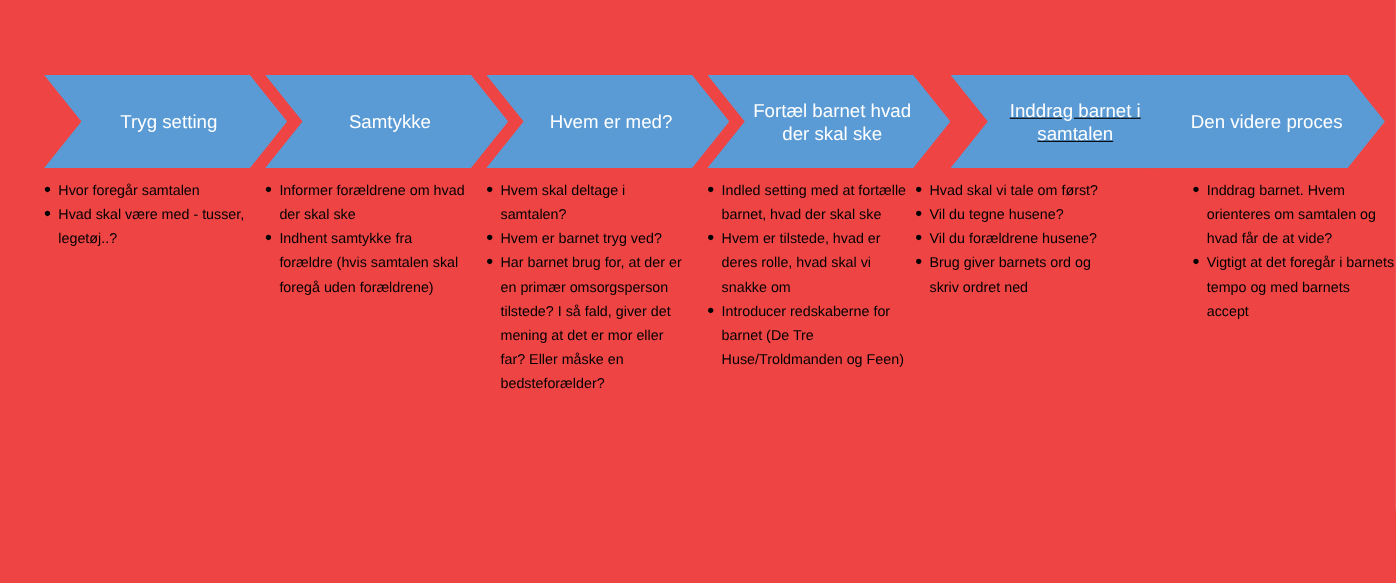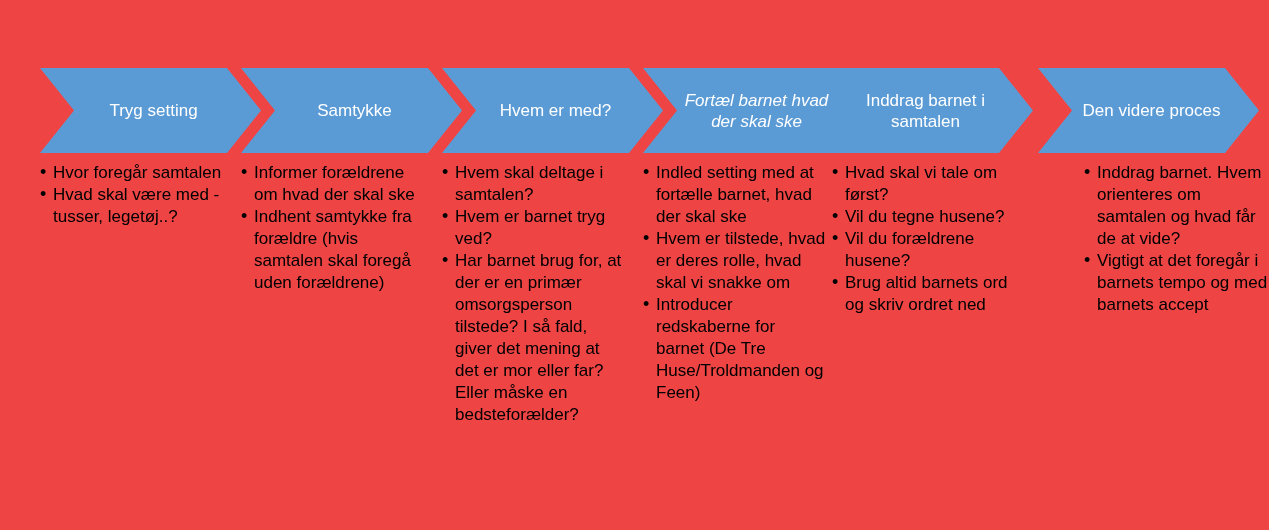--- a/index.html
+++ b/index.html
@@ -32,29 +32,29 @@
   .arrow-label {
     padding: 0 30px 0 36px;
     color: #ffffff;
     font-size: 17px;
     line-height: 21px;
     text-align: center;
   }
   .arrow-0 { left: 40px; }
   .arrow-1 { left: 241px; }
   .arrow-2 { left: 442px; }
-  .arrow-3 { left: 643px; font-style: italic; }
-  .arrow-4 { left: 812px; }
+  .arrow-3 { left: 643px; }
+  .arrow-4 { left: 864px; text-decoration: underline; }
   .arrow-5 { left: 1038px; }
   
   .col {
     position: absolute;
     top: 162px;
     width: 184px;
-    font-size: 17px;
+    font-size: 13px;
     line-height: 22px;
   }
   .col-0 { left: 40px; }
   .col-1 { left: 241px; }
   .col-2 { left: 442px; }
   .col-3 { left: 643px; }
   .col-4 { left: 832px; }
   .col-5 { left: 1084px; }
   .col ul {
     margin: 0;
@@ -125,21 +125,21 @@
       <li>Hvem er tilstede, hvad er deres rolle, hvad skal vi snakke om</li>
       <li>Introducer redskaberne for barnet (De Tre Huse/Troldmanden og Feen)</li>
     </ul>
   </div>
 
   <div class="col col-4">
     <ul>
       <li>Hvad skal vi tale om først?</li>
       <li>Vil du tegne husene?</li>
       <li>Vil du forældrene husene?</li>
-      <li>Brug altid barnets ord og skriv ordret ned</li>
+      <li>Brug giver barnets ord og skriv ordret ned</li>
     </ul>
   </div>
 
   <div class="col col-5">
     <ul>
       <li>Inddrag barnet. Hvem orienteres om samtalen og hvad får de at vide?</li>
       <li>Vigtigt at det foregår i barnets tempo og med barnets accept</li>
     </ul>
   </div>
 

